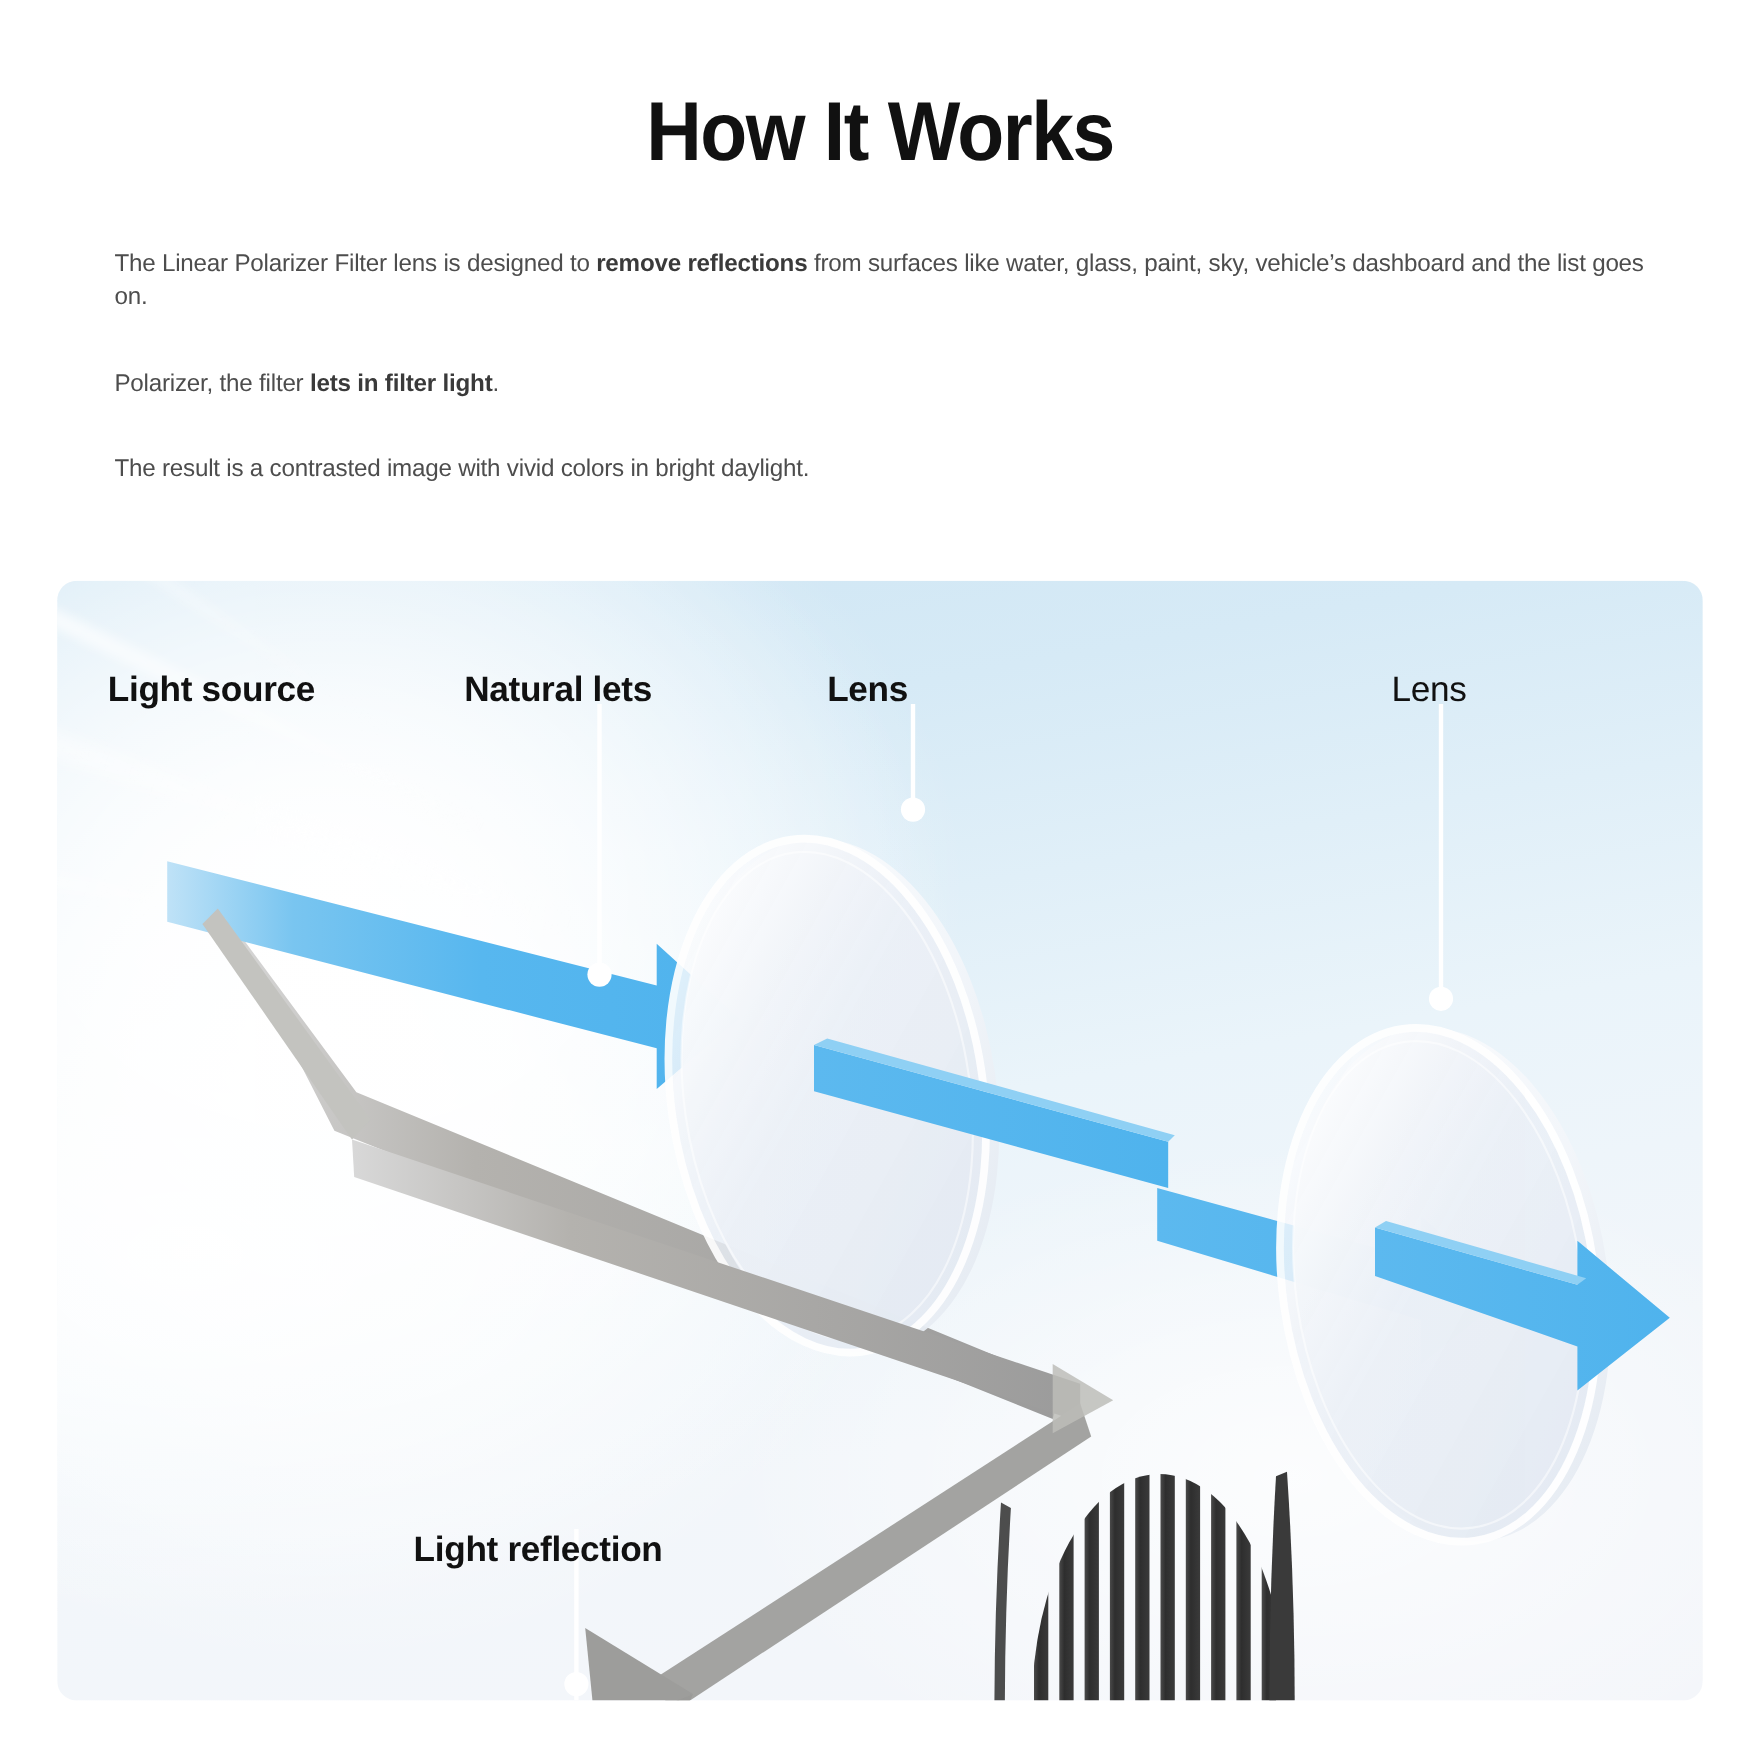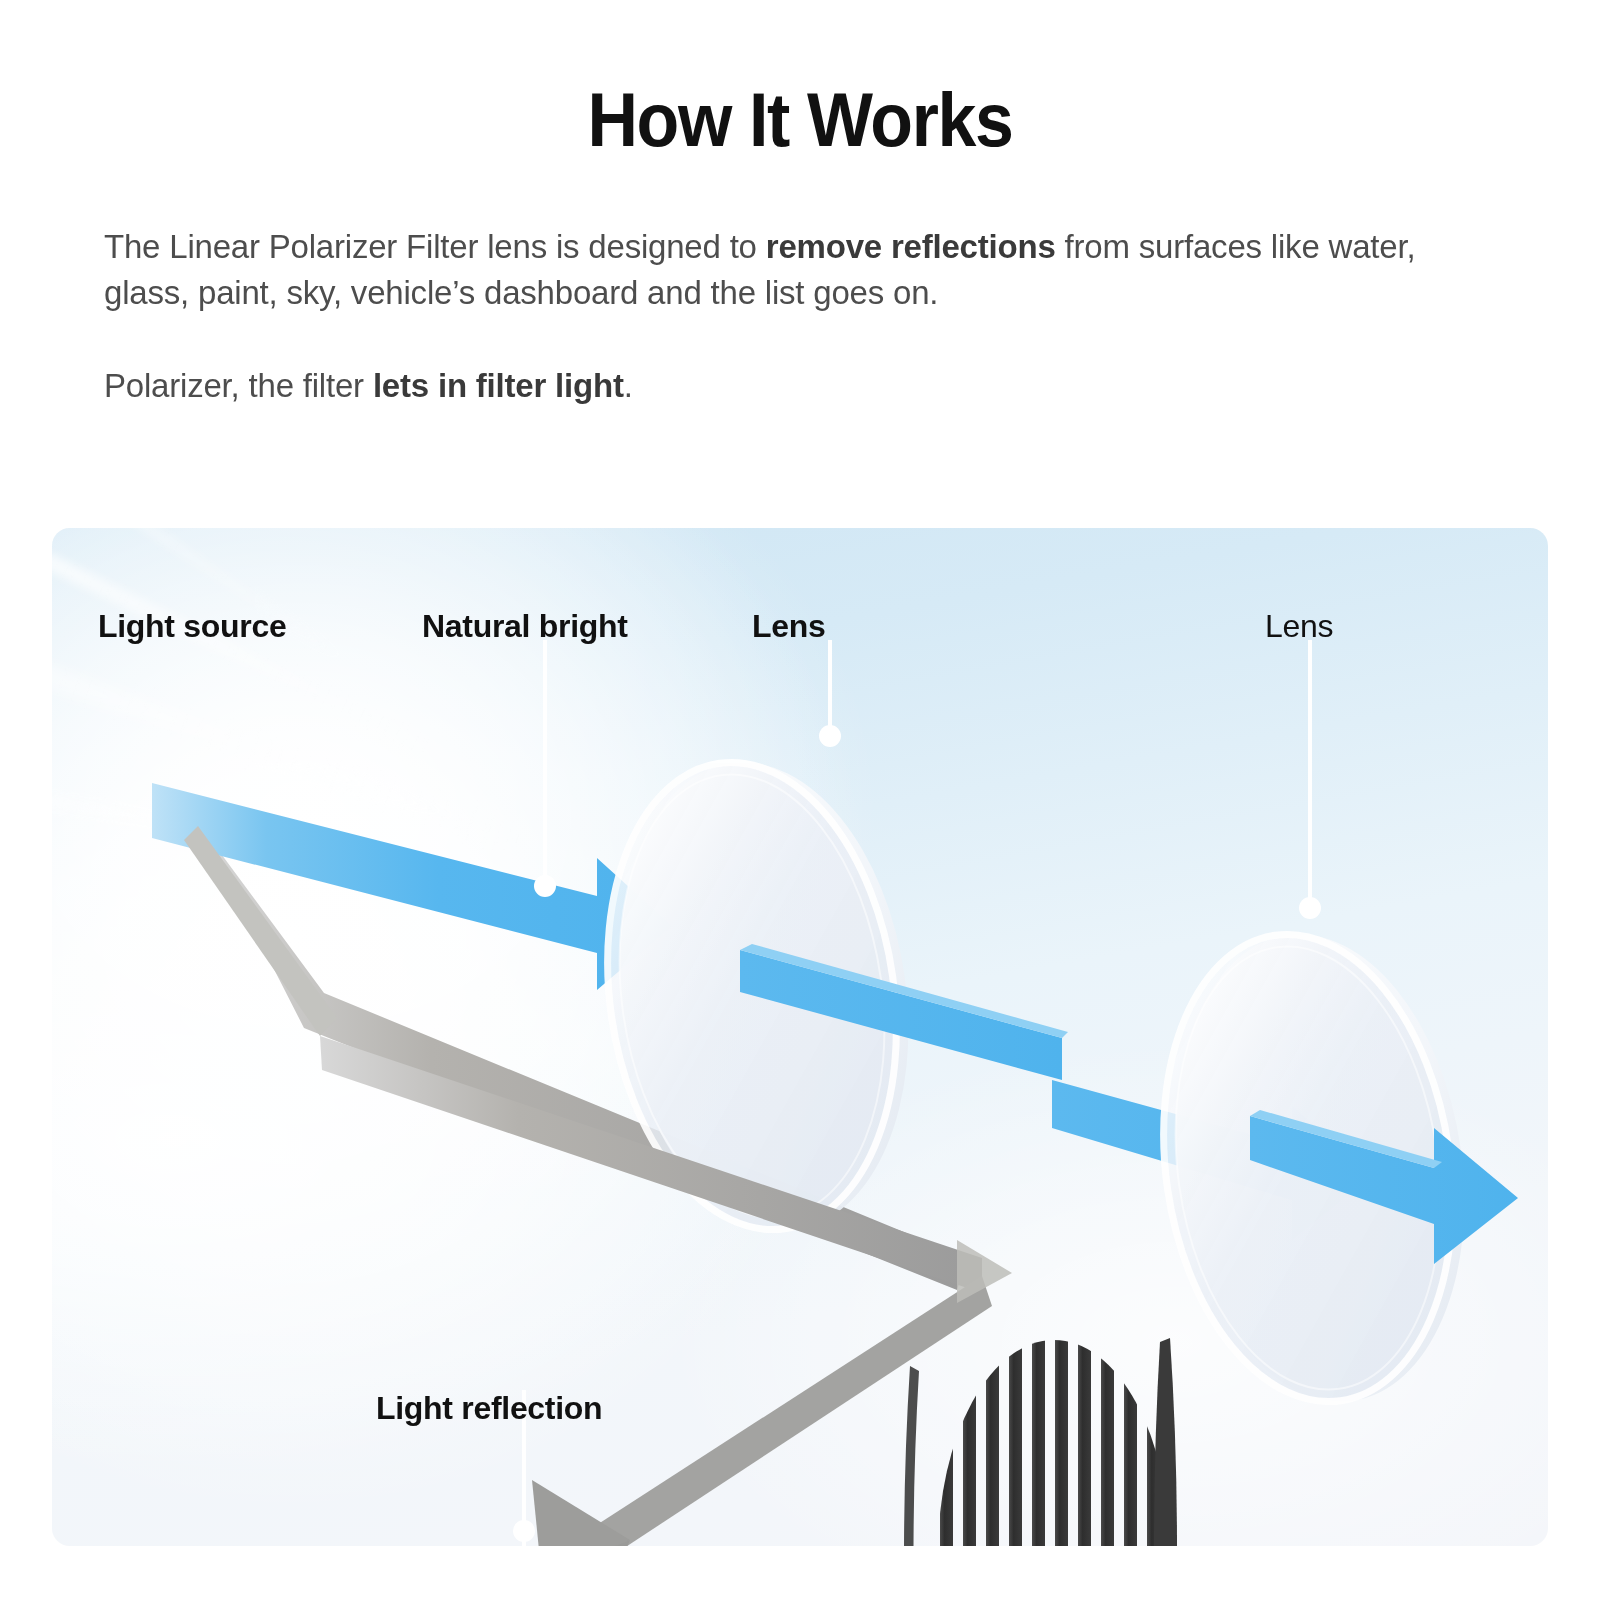--- a/index.html
+++ b/index.html
@@ -29,21 +29,21 @@
     transform: scaleX(0.92);
   }
 
   
   .copy-block {
     margin: 0;
     padding: 0 100px 0 104px;
   }
   .para {
     font-family: "Liberation Sans", sans-serif;
-    font-size: 33px;
+    font-size: 22px;
     line-height: 1.38;
     color: #4d4d4d;
     letter-spacing: -0.2px;
     margin: 0;
   }
   .para.p1 { margin-top: 66px; max-width: 1400px; }
   .para.p2 { margin-top: 48px; }
   .para.p3 { margin-top: 48px; }
   .para b { font-weight: bold; color: #3a3a3a; }
 
@@ -107,20 +107,21 @@
   .lbl-light-reflection { left: 324px; top: 862px; }
 </style>
 </head>
 <body>
 
 <h1 class="page-title">How It Works</h1>
 
 <div class="copy-block">
   <p class="para p1"><span>The Linear Polarizer Filter lens is designed to </span><b>remove reflections</b><span> from surfaces like water, glass, paint, sky, vehicle’s dashboard and the list goes on.</span></p>
   <p class="para p2"><span>Polarizer, the filter </span><b>lets in filter light</b><span>.</span></p>
+  <p class="para p3"><span>The result is a contrasted image with vivid colors in bright daylight.</span></p>
 </div>
 
 <div class="illustration">
 
   <div class="haze-a"></div>
   <div class="haze-b"></div>
 
   <div class="ray" style="left:-30px; top:120px; width:440px; height:16px; transform:rotate(26deg); opacity:.75; filter:blur(5px);"></div>
   <div class="ray" style="left:-40px; top:215px; width:520px; height:22px; transform:rotate(19deg); opacity:.6; filter:blur(8px);"></div>
   <div class="ray" style="left:-30px; top:30px; width:360px; height:12px; transform:rotate(34deg); opacity:.55; filter:blur(5px);"></div>
@@ -264,17 +265,17 @@
 
       <line x1="1258" y1="112" x2="1258" y2="372" stroke="#ffffff" stroke-width="4"></line>
       <circle cx="1258" cy="380" r="11" fill="#ffffff"></circle>
 
       <line x1="472" y1="1020" x2="472" y2="862" stroke="#ffffff" stroke-width="4"></line>
       <circle cx="472" cy="1003" r="11" fill="#ffffff"></circle>
     </g>
   </svg>
 
   <div class="diagram-label lbl-light-source">Light source</div>
-  <div class="diagram-label lbl-natural-light">Natural bright</div>
+  <div class="diagram-label lbl-natural-light">Natural lets</div>
   <div class="diagram-label lbl-lens-1">Lens</div>
   <div class="diagram-label lbl-lens-2">Lens</div>
   <div class="diagram-label lbl-light-reflection">Light reflection</div>
 </div>
 
 </body></html>

